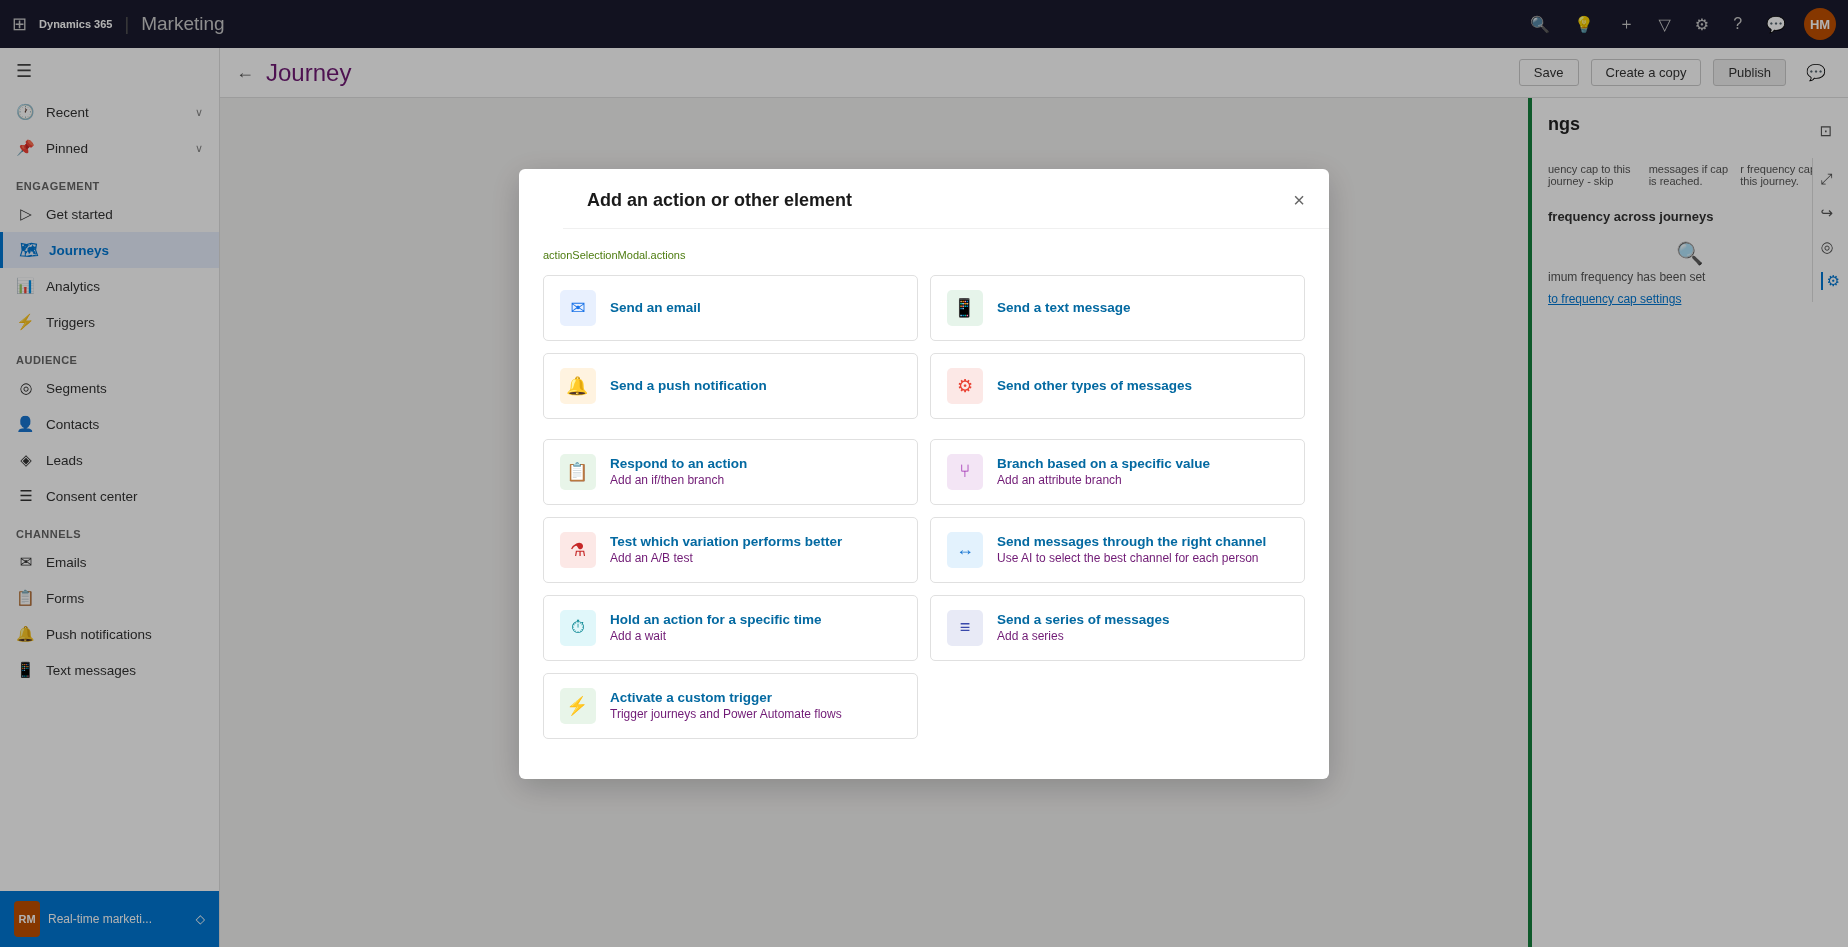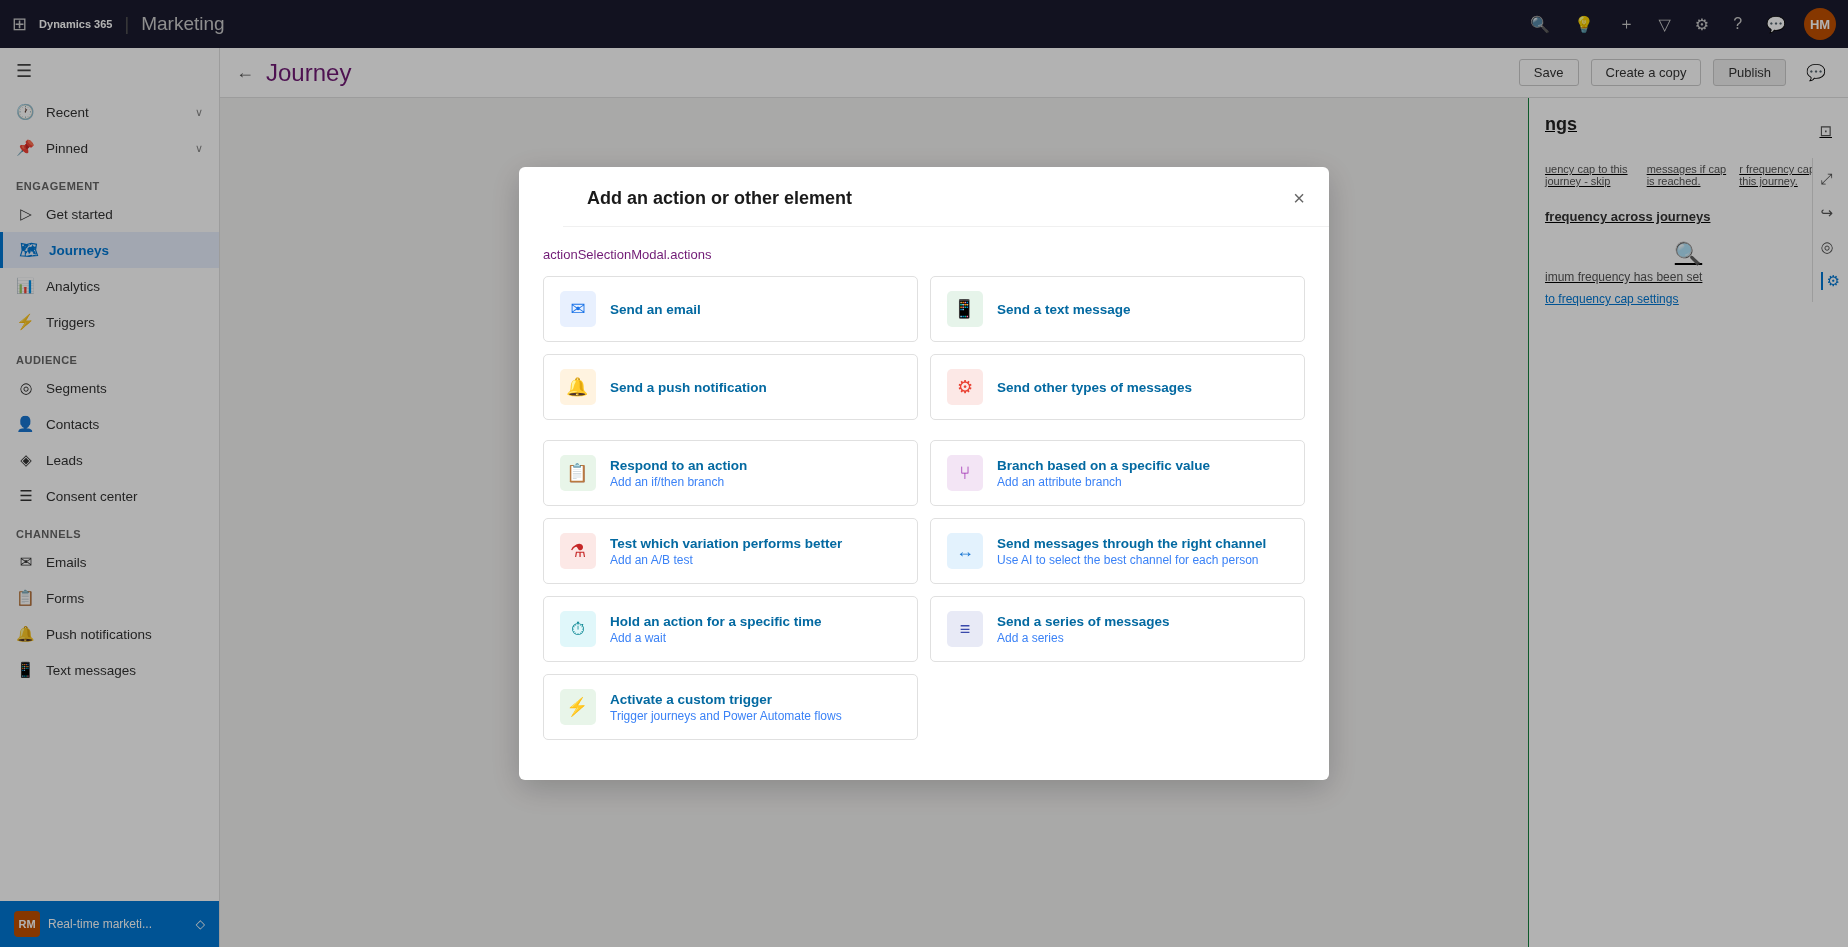--- a/index.html
+++ b/index.html
@@ -60,21 +60,21 @@
     .sidebar-collapse { margin-left: auto; font-size: 11px; color: #888; }
     .bottom-badge {
       margin-top: auto;
       padding: 10px 14px;
       background: #0078d4;
       color: white;
       font-size: 12px;
       display: flex; align-items: center; gap: 8px;
     }
     .bottom-badge-avatar {
-      width: 26px; height: 26px; border-radius: 4px;
+      width: 26px; height: 36px; border-radius: 4px;
       background: #c05000;
       display: flex; align-items: center; justify-content: center;
       font-size: 11px; font-weight: 700; color: white;
     }
 
     
     .content-area { flex: 1; position: relative; overflow: hidden; }
 
     
     .journey-header {
@@ -93,26 +93,25 @@
     }
     .journey-btn.publish { background: #f0f0f0; }
 
     
     .canvas-area { background: #f3f2f1; flex: 1; position: relative; }
 
     
     .right-panel {
       width: 320px;
       background: white;
-      border-left: 1px solid #15803d;
+      border-left: 4px solid #15803d;
       padding: 16px;
       overflow-y: auto;
       flex-shrink: 0;
       position: relative;
-      text-decoration: underline;
     }
     .right-panel-title { font-size: 15px; font-weight: 600; color: #222; margin-bottom: 12px; }
     .right-panel-link { font-size: 12px; color: #0078d4; cursor: pointer; text-decoration: underline; }
 
     
     .modal-overlay {
       position: fixed; top: 0; left: 0; right: 0; bottom: 0;
       background: rgba(0,0,0,0.3);
       display: flex; align-items: center; justify-content: center;
       z-index: 1000;
@@ -128,21 +127,21 @@
     }
     .modal-header {
       padding: 20px 24px 16px;
       display: flex; align-items: center; justify-content: space-between;
       border-bottom: 1px solid #f0f0f0;
       margin-left: 44px;
     }
     .modal-title { font-size: 18px; font-weight: 600; color: #1a1a1a; }
     .modal-close { font-size: 20px; color: #666; cursor: pointer; background: none; border: none; }
     .modal-body { padding: 20px 24px; overflow-y: auto; }
-    .section-label { font-size: 13px; color: #701a75; margin-bottom: 14px; }
+    .section-label { font-size: 11px; color: #4d7c0f; margin-bottom: 14px; }
     .card-grid { display: grid; grid-template-columns: 1fr 1fr; gap: 12px; margin-bottom: 20px; }
     .card {
       border: 1px solid #e0e0e0; border-radius: 5px;
       padding: 14px 16px; cursor: pointer;
       display: flex; align-items: center; gap: 14px;
       background: white; transition: box-shadow 0.15s;
     }
     .card-icon {
       width: 36px; height: 36px; border-radius: 5px;
       display: flex; align-items: center; justify-content: center;
@@ -154,21 +153,21 @@
     .card-icon.pink { background: #fce8e6; color: #ea4335; }
     .card-icon.teal { background: #e8f5e9; color: #009688; }
     .card-icon.purple { background: #f3e5f5; color: #9c27b0; }
     .card-icon.light-blue { background: #e3f2fd; color: #1976d2; }
     .card-icon.red-light { background: #fce8e6; color: #c62828; }
     .card-icon.teal2 { background: #e0f7fa; color: #00838f; }
     .card-icon.blue2 { background: #e8eaf6; color: #3949ab; }
     .card-icon.mint { background: #e8f5e9; color: #2e7d32; }
     .card-text-wrap { display: flex; flex-direction: column; }
     .card-title { font-size: 13.5px; font-weight: 600; color: #0369a1; }
-    .card-subtitle { font-size: 12px; color: #3b82f6; margin-top: 2px; }
+    .card-subtitle { font-size: 12px; color: #701a75; margin-top: 2px; }
     .other-elements-label { font-size: 13px; font-weight: 600; color: #444; margin-bottom: 14px; }
   </style>
 </head>
 <body>
 
 <div class="topbar">
   <span class="topbar-grid-icon">⊞</span>
   <span class="topbar-title">Dynamics 365</span>
   <span class="topbar-divider">|</span>
   <span class="topbar-app">Marketing</span>

